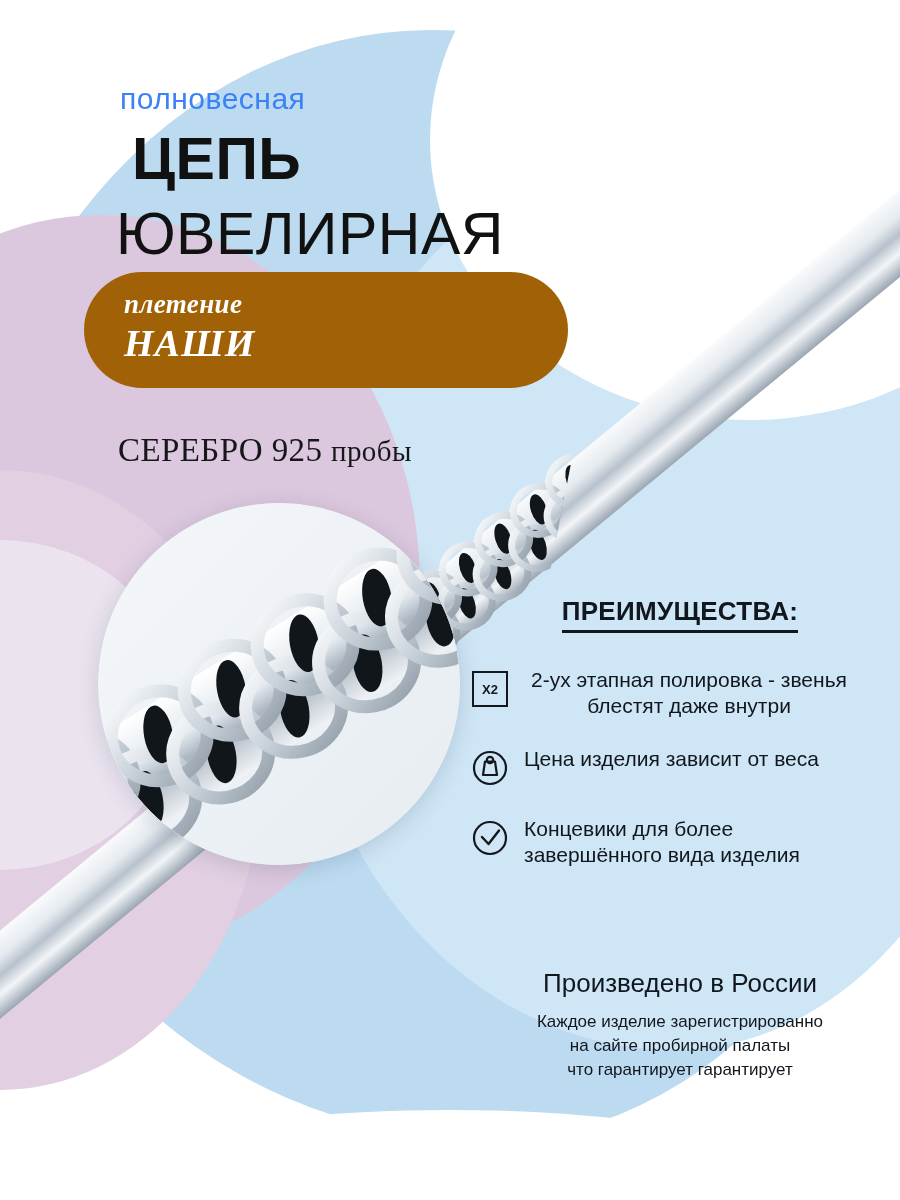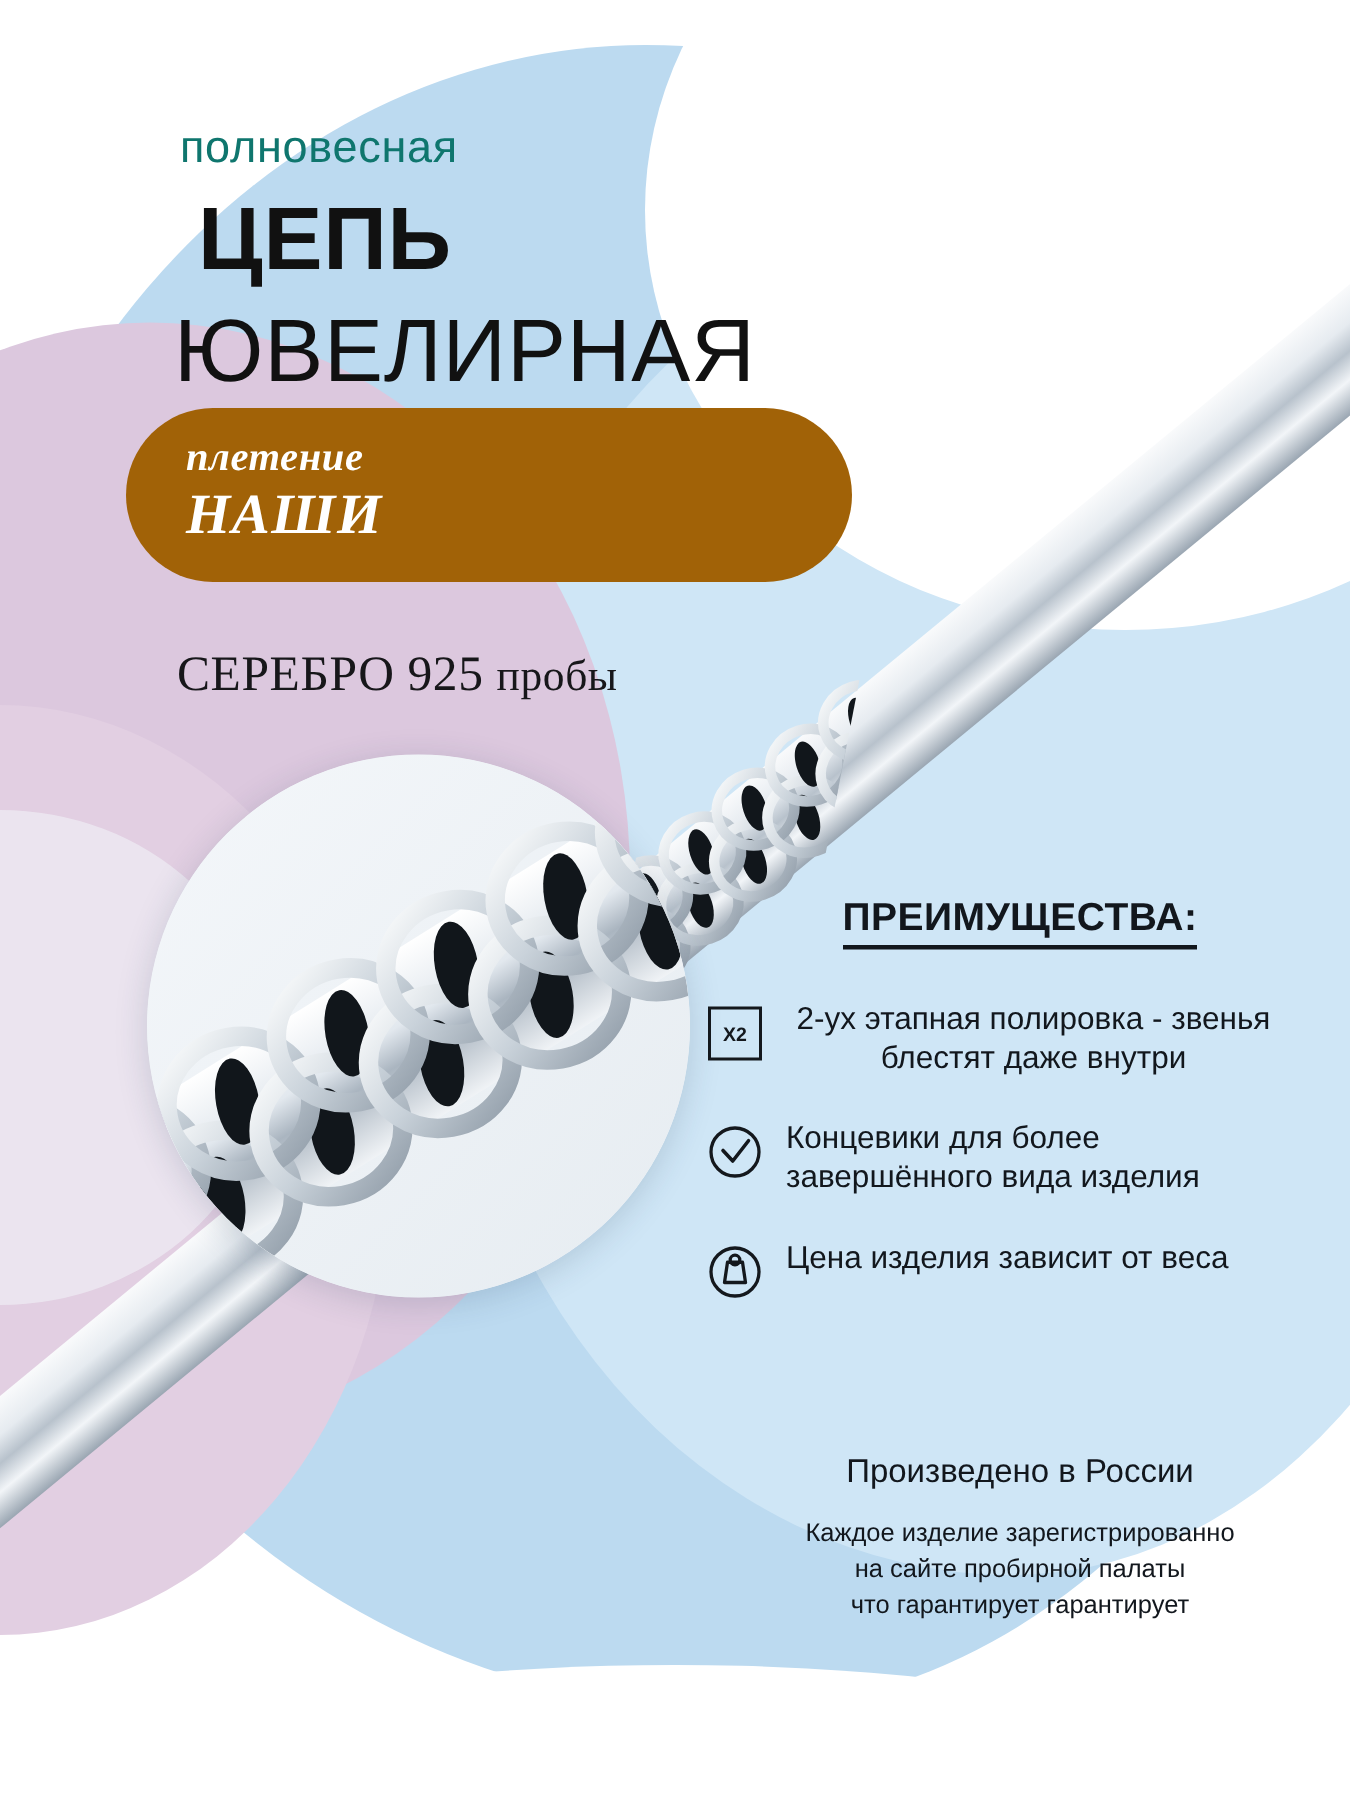--- a/index.html
+++ b/index.html
@@ -110,21 +110,21 @@
 
   
   .head {
     position: absolute;
     left: 116px;
     top: 82px;
     width: 560px;
   }
   .head .kicker {
     font-size: 30px;
-    color: #0f766e;
+    color: #3b82f6;
     letter-spacing: .5px;
     line-height: 1.1;
     margin: 0 0 2px 4px;
   }
   .head .title {
     font-size: 59px;
     font-weight: 700;
     color: #111111;
     line-height: .98;
     letter-spacing: .5px;
@@ -236,21 +236,21 @@
   .adv-item.c1 .adv-text { text-align: center; width: 330px; }
   .adv-item.c2 .adv-text { width: 345px; }
   .adv-item.c3 .adv-text { width: 330px; }
 
   .made {
     position: absolute;
     left: 470px;
     top: 968px;
     width: 420px;
     text-align: center;
-    font-size: 22px;
+    font-size: 26px;
     color: #12171d;
   }
   .guarantee {
     position: absolute;
     left: 470px;
     top: 1010px;
     width: 420px;
     text-align: center;
     font-size: 17px;
     color: #12171d;
@@ -579,41 +579,41 @@
 
     <div class="adv-list">
 
       <div class="adv-item c1">
         <div class="adv-ico">
           <div class="ico-x2">X2</div>
         </div>
         <div class="adv-text">2-ух этапная полировка - звенья блестят даже внутри</div>
       </div>
 
-      <div class="adv-item c2">
-        <div class="adv-ico">
-          <svg width="38" height="38" viewBox="0 0 38 38">
-            <circle cx="19" cy="19" r="16" fill="none" stroke="#14181d" stroke-width="2.2"></circle>
-            <path d="M11 18 L17.5 25 L28 11.5" fill="none" stroke="#14181d" stroke-width="2.4" stroke-linecap="round" stroke-linejoin="round"></path>
-          </svg>
-        </div>
-        <div class="adv-text">Концевики для более завершённого вида изделия</div>
-      </div>
-
       <div class="adv-item c3">
         <div class="adv-ico">
           <svg width="38" height="38" viewBox="0 0 38 38">
             <circle cx="19" cy="19" r="16" fill="none" stroke="#14181d" stroke-width="2.2"></circle>
             <path d="M14 12.5 h10 l2 13.5 h-14 z" fill="none" stroke="#14181d" stroke-width="2.2" stroke-linejoin="round"></path>
             <circle cx="19" cy="11" r="3.2" fill="none" stroke="#14181d" stroke-width="2.2"></circle>
           </svg>
         </div>
         <div class="adv-text">Цена изделия зависит от веса</div>
       </div>
 
+      <div class="adv-item c2">
+        <div class="adv-ico">
+          <svg width="38" height="38" viewBox="0 0 38 38">
+            <circle cx="19" cy="19" r="16" fill="none" stroke="#14181d" stroke-width="2.2"></circle>
+            <path d="M11 18 L17.5 25 L28 11.5" fill="none" stroke="#14181d" stroke-width="2.4" stroke-linecap="round" stroke-linejoin="round"></path>
+          </svg>
+        </div>
+        <div class="adv-text">Концевики для более завершённого вида изделия</div>
+      </div>
+
     </div>
   </div>
 
   <div class="made">Произведено в России</div>
   <div class="guarantee">
     <div>Каждое изделие зарегистрированно</div>
     <div>на сайте пробирной палаты</div>
     <div>что гарантирует гарантирует</div>
   </div>
 

